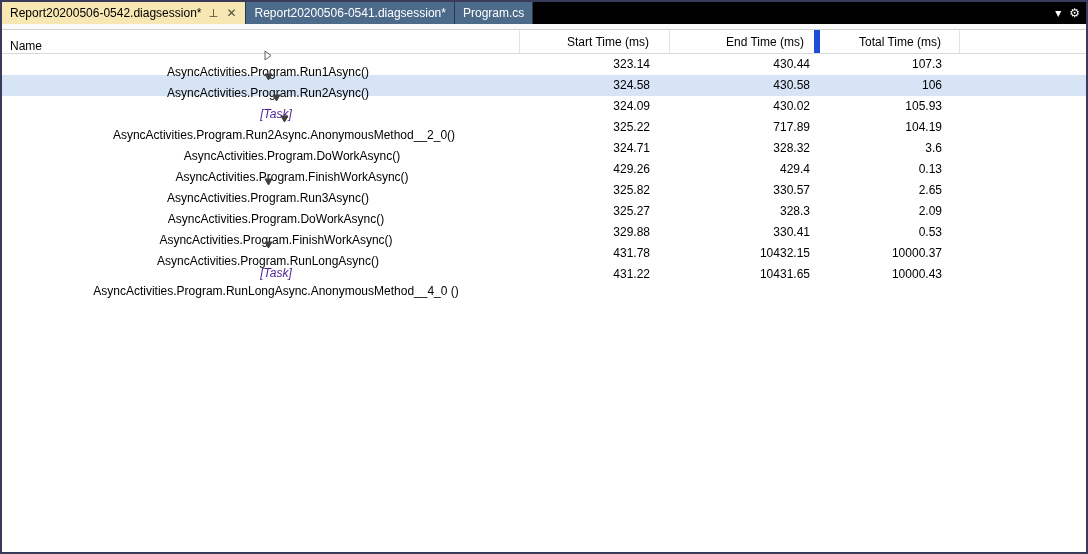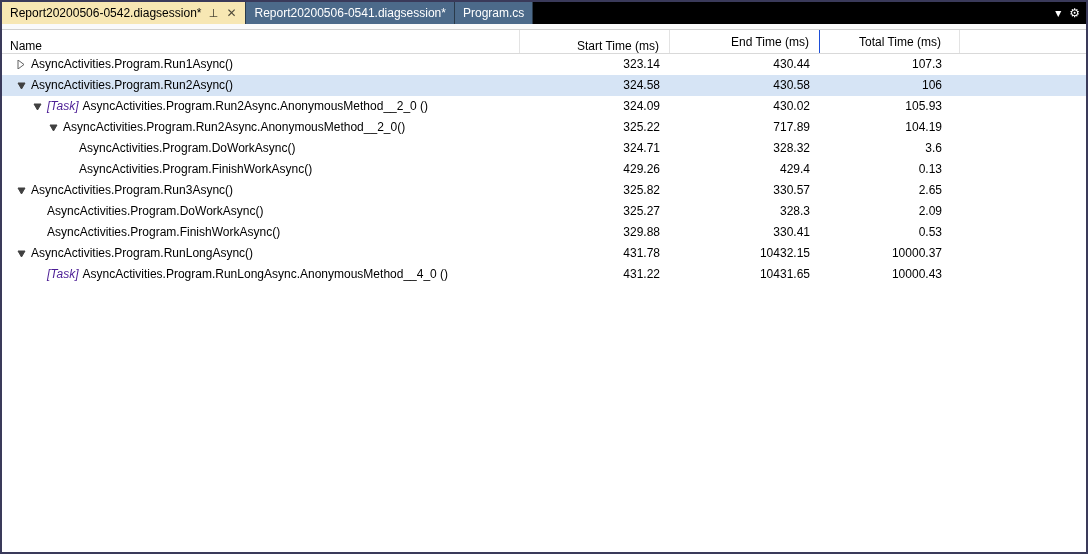--- a/index.html
+++ b/index.html
@@ -54,22 +54,22 @@
     position: relative;
   }
   .grid-header {
     display: flex;
     height: 24px;
     background: #ffffff;
     border-bottom: 1px solid #d9d9d9;
     color: #000000;
   }
   .col-name   { flex: 0 0 518px; padding-left: 8px; display:flex; align-items:flex-end; border-right: 1px solid #e3e3e3; }
-  .col-start  { flex: 0 0 150px; justify-content: flex-end; padding-right: 10px; display:flex; align-items:flex-end; border-right:1px solid #e3e3e3;}
-  .col-end    { flex: 0 0 150px; justify-content: flex-end; padding-right: 10px; display:flex; align-items:center; border-right:1px solid #1d4ed8;}
+  .col-start  { flex: 0 0 150px; justify-content: flex-end; padding-right: 20px; display:flex; align-items:center; border-right:1px solid #e3e3e3;}
+  .col-end    { flex: 0 0 150px; justify-content: flex-end; padding-right: 10px; display:flex; align-items:center; border-right:6px solid #1d4ed8;}
   .col-total  { flex: 0 0 140px; justify-content: flex-end; padding-right: 18px; display:flex; align-items:center; border-right:1px solid #e3e3e3;}
   
   .row {
     display: flex;
     height: 21px;
     align-items: center;
     border-bottom: 1px solid transparent;
     color: #000000;
   }
   .row.selected {
@@ -78,20 +78,21 @@
   .row .col-name { border-right: none; }
   .row .col-start, .row .col-end, .row .col-total { border-right: none; }
   
   .name-cell {
     display: flex;
     align-items: center;
     gap: 4px;
     width: 100%;
     overflow: hidden;
     white-space: nowrap;
+    flex-direction: column;
   }
   .exp {
     width: 11px; height: 11px;
     display: inline-flex;
     align-items: center; justify-content: center;
     color: #5a5a5a;
     font-size: 10px;
     cursor: pointer;
     flex-shrink: 0;
   }
@@ -187,21 +188,20 @@
       </div>
       <div class="row">
         <div class="col-name">
           <div class="name-cell indent-1">
             <span class="exp">
               <svg width="9" height="9" viewBox="0 0 9 9">
                 <path d="M1 2 L8 2 L4.5 8 Z" fill="#404040" stroke="#404040" stroke-width="1"></path>
               </svg>
             </span>
             <span class="task-tag">[Task]</span> 
-            <span>AsyncActivities.Program.Run2Async.AnonymousMethod__2_0 ()</span>
           </div>
         </div>
         <div class="col-start">
           <span>324.09</span>
         </div>
         <div class="col-end">
           <span>430.02</span>
         </div>
         <div class="col-total">
           <span>105.93</span>

